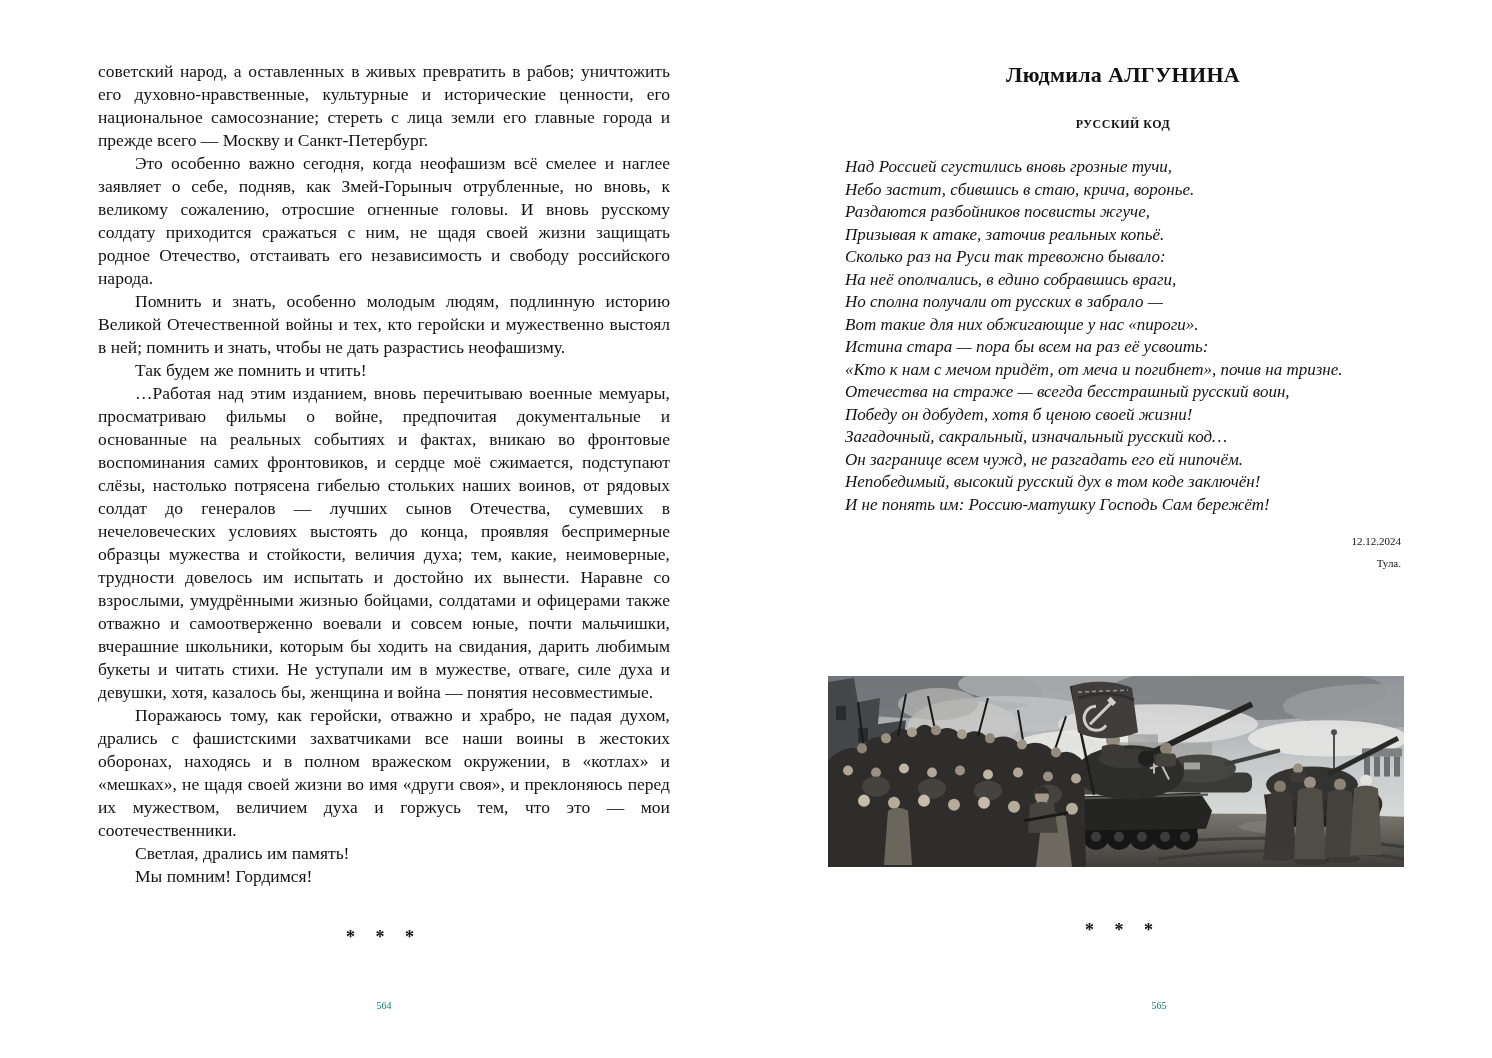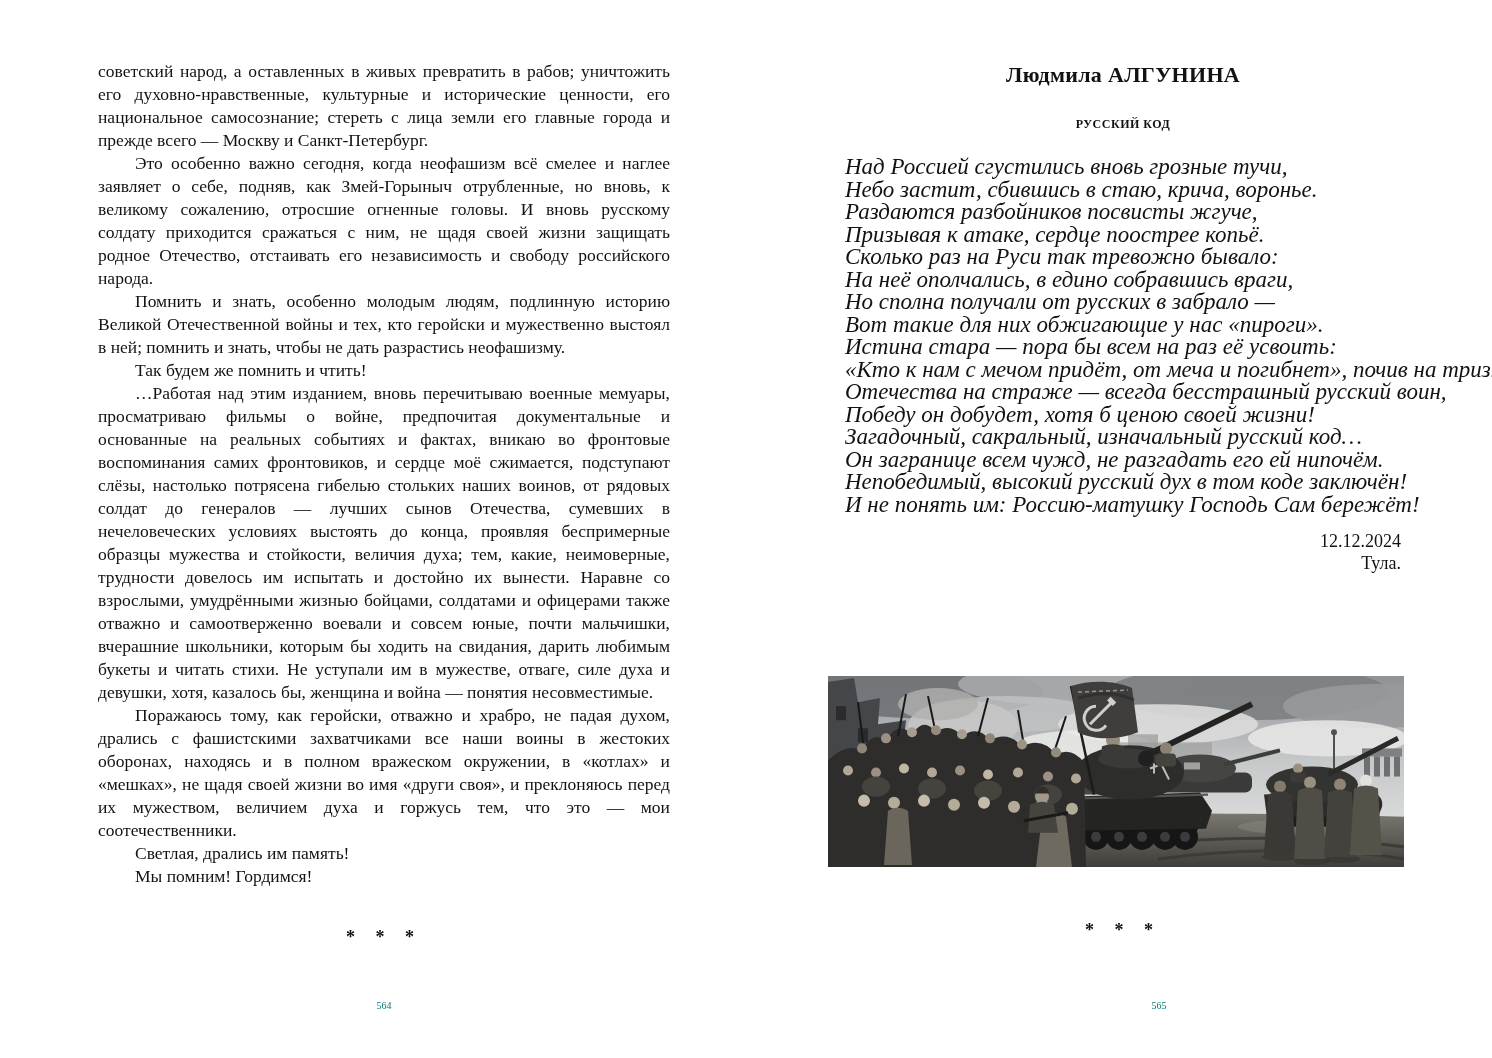--- a/index.html
+++ b/index.html
@@ -20,25 +20,25 @@
   }
   .page-number{
     position:absolute;top:1000px;text-align:center;font-size:10px;color:#0f766e;
   }
   .pn-left{left:98px;width:572px;}
   .pn-right{left:881px;width:556px;}
   
   .right-col{position:absolute;left:845px;top:62px;width:556px;}
   .author{text-align:center;font-weight:bold;font-size:22px;letter-spacing:0.3px;}
   .title{text-align:center;font-weight:bold;font-size:12px;margin-top:29px;letter-spacing:0.5px;}
-  .poem{font-style:italic;font-size:23px;line-height:22.5px;margin-top:24px;}
+  .poem{font-style:italic;font-size:17px;line-height:22.5px;margin-top:24px;}
   .stanza{}
   .stanza:first-child{margin-top:0;}
   .poem-line{white-space:nowrap;}
-  .date-block{text-align:right;font-size:18px;line-height:22px;margin-top:14px;font-style:normal;}
+  .date-block{text-align:right;font-size:11px;line-height:22px;margin-top:14px;font-style:normal;}
   .sep-right{
     position:absolute;left:845px;top:920px;width:556px;text-align:center;
     font-weight:bold;font-size:18px;letter-spacing:8px;
   }
   
   .photo{position:absolute;left:828px;top:676px;width:576px;height:191px;}
   .photo svg{display:block;width:100%;height:100%;}
 </style>
 </head>
 <body>
@@ -61,21 +61,21 @@
   <div class="page-number pn-left">564</div>
 
   <div class="right-col">
     <div class="author">Людмила АЛГУНИНА</div>
     <div class="title">РУССКИЙ КОД</div>
     <div class="poem">
         <div class="stanza">
           <div class="poem-line">Над Россией сгустились вновь грозные тучи,</div>
           <div class="poem-line">Небо застит, сбившись в стаю, крича, воронье.</div>
           <div class="poem-line">Раздаются разбойников посвисты жгуче,</div>
-          <div class="poem-line">Призывая к атаке, сердце поострее копьё.</div>
+          <div class="poem-line">Призывая к атаке, заточив реальных копьё.</div>
         </div>
         <div class="stanza">
           <div class="poem-line">Сколько раз на Руси так тревожно бывало:</div>
           <div class="poem-line">На неё ополчались, в едино собравшись враги,</div>
           <div class="poem-line">Но сполна получали от русских в забрало —</div>
           <div class="poem-line">Вот такие для них обжигающие у нас «пироги».</div>
         </div>
         <div class="stanza">
           <div class="poem-line">Истина стара — пора бы всем на раз её усвоить:</div>
           <div class="poem-line">«Кто к нам с мечом придёт, от меча и погибнет», почив на тризне.</div>

